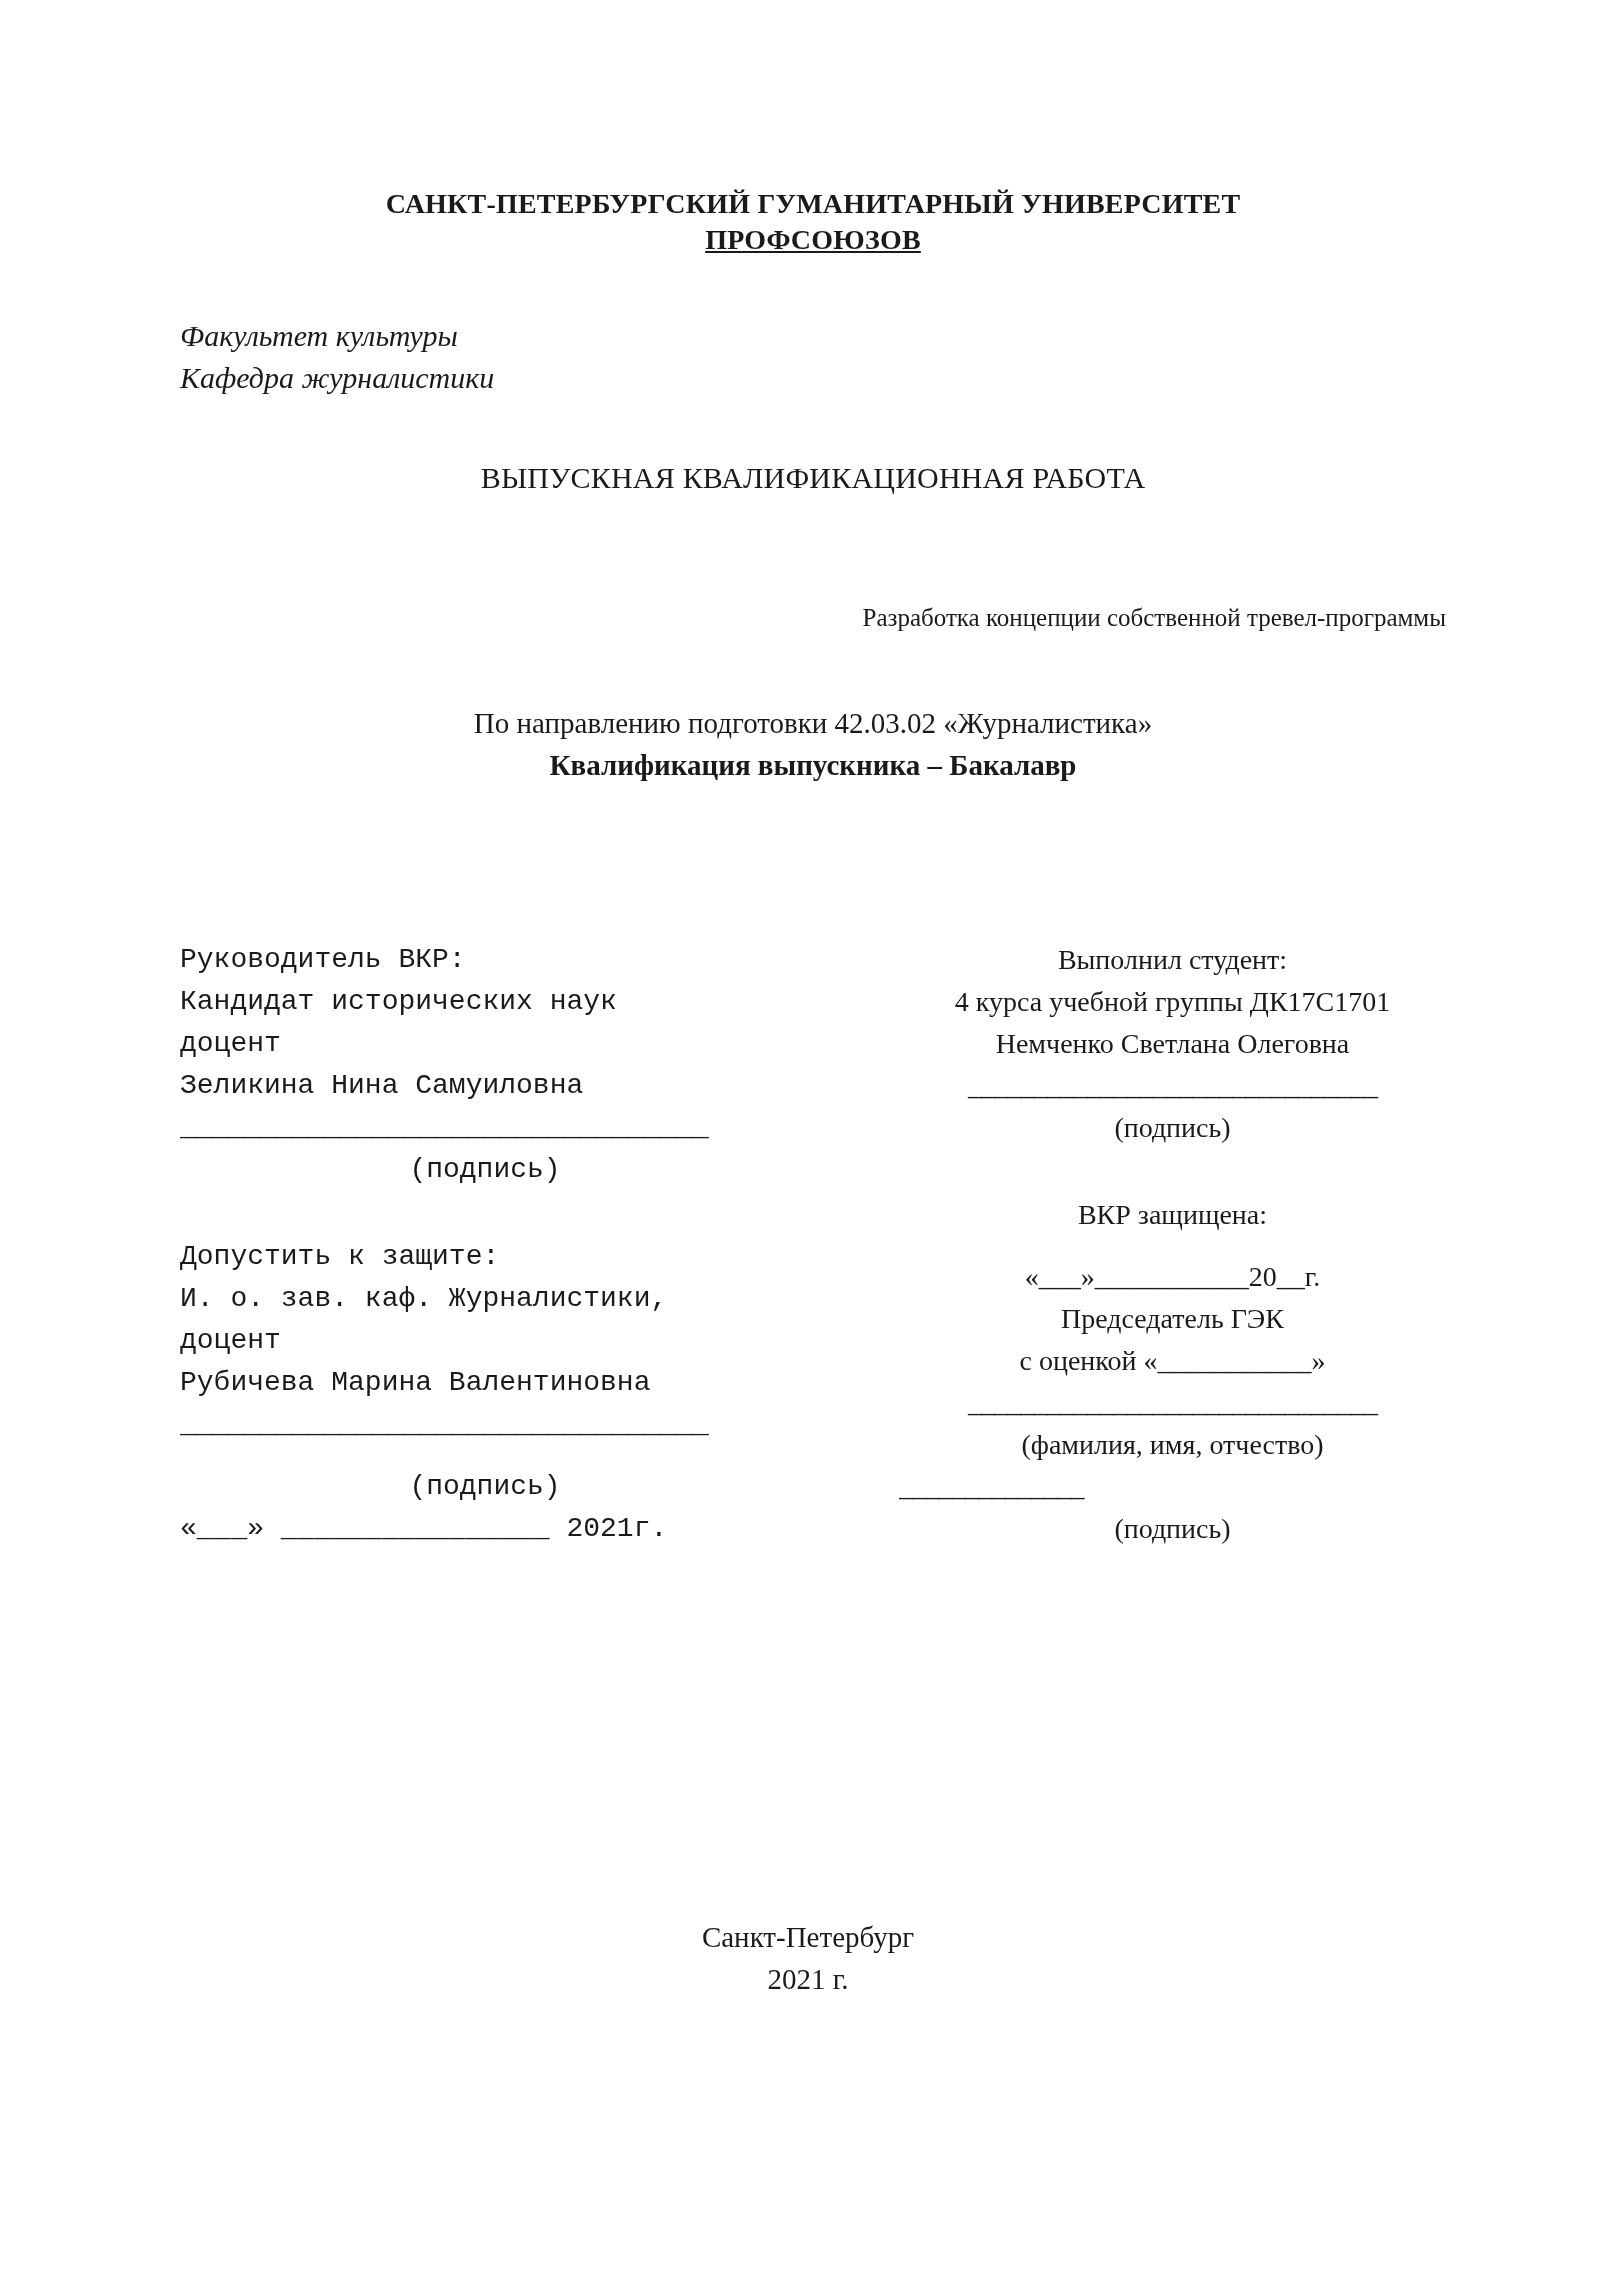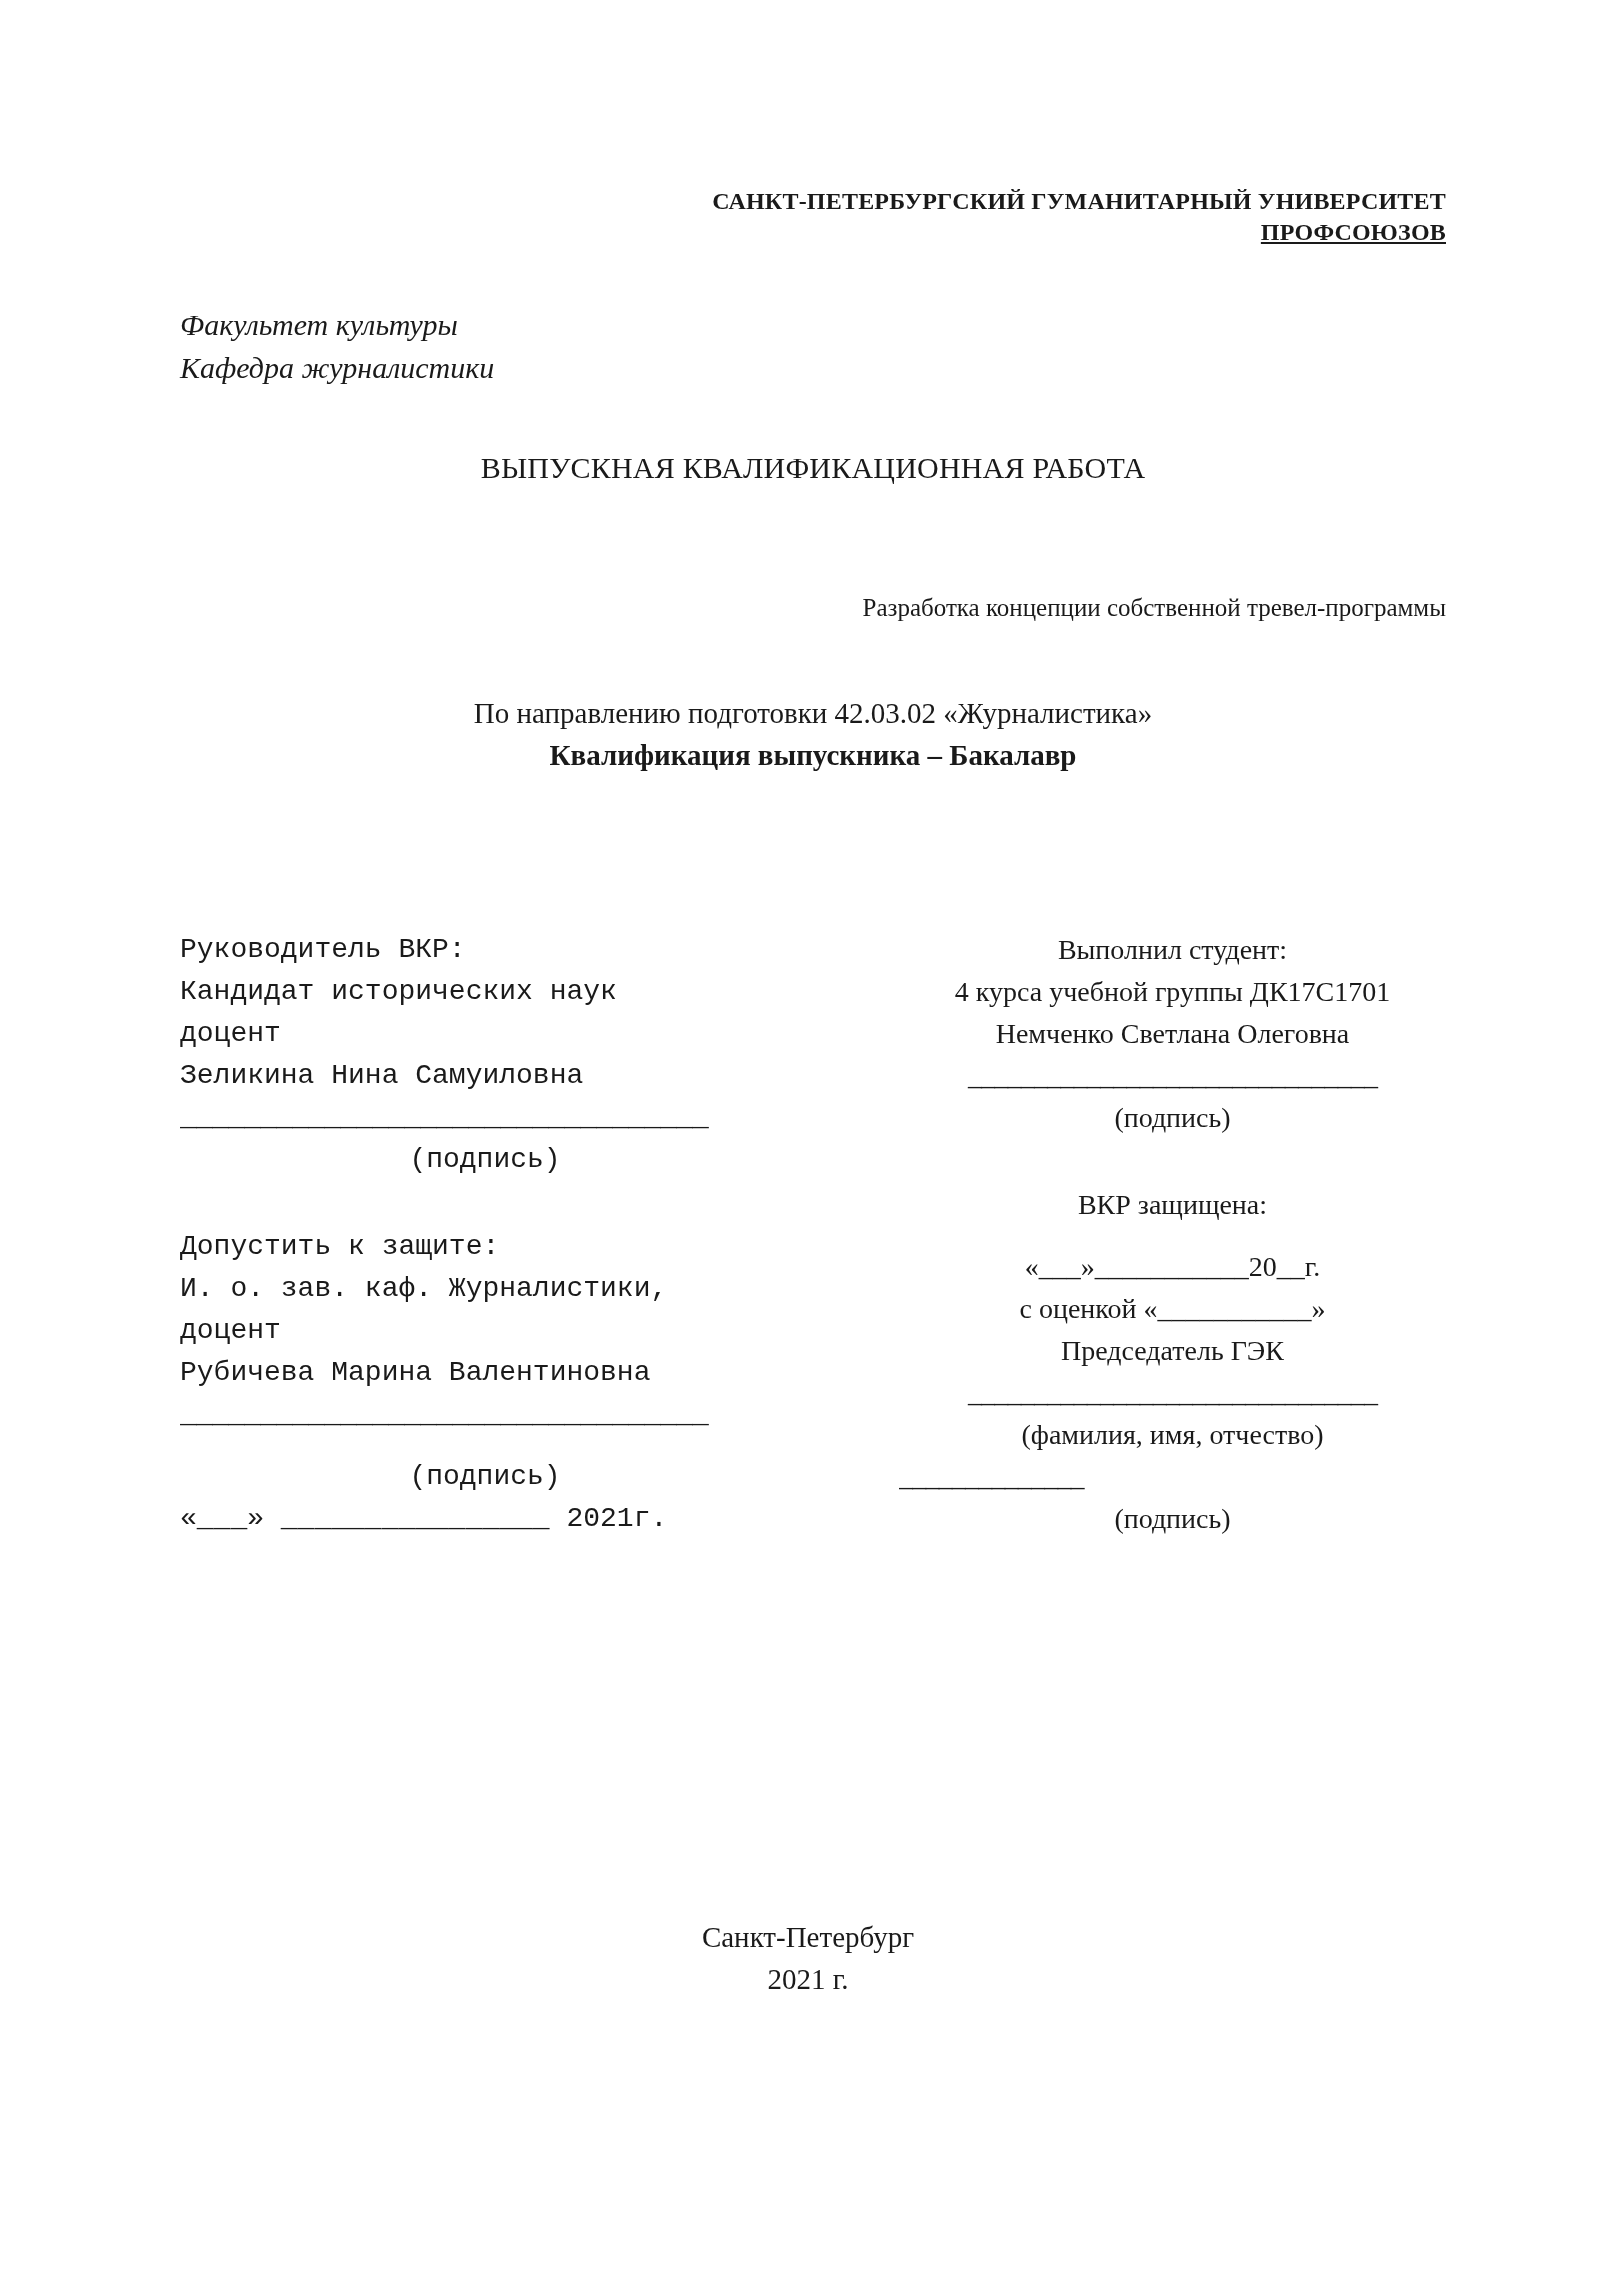--- a/index.html
+++ b/index.html
@@ -25,23 +25,23 @@
   .content {
     position: absolute;
     left: 180px;
     top: 0;
     width: 1266px;
   }
 
   
   .univ-title {
     margin-top: 186px;
-    text-align: right;
+    text-align: center;
     font-weight: bold;
-    font-size: 24px;
+    font-size: 28px;
     line-height: 1.30;
     letter-spacing: 0.2px;
   }
   .univ-title .line2 {
     display: block;
     text-decoration: underline;
   }
 
   .faculty-block {
     margin-top: 56px;
@@ -195,22 +195,22 @@
         <span class="rule">_______________________________</span>
         <span class="sig-caption">(подпись)</span>
 
         <div class="gap-md"></div>
 
         <span class="ln">ВКР защищена:</span>
 
         <div class="gap-sm"></div>
 
         <span class="ln">«___»___________20__г.</span>
+        <span class="ln">Председатель ГЭК</span>
         <span class="ln">с оценкой «___________»</span>
-        <span class="ln">Председатель ГЭК</span>
         <span class="rule">_______________________________</span>
         <span class="sig-caption">(фамилия, имя, отчество)</span>
         <span class="rule center">______________</span>
         <span class="sig-caption">(подпись)</span>
       </div>
 
     </div>
   </div>
 
   <div class="footer">

